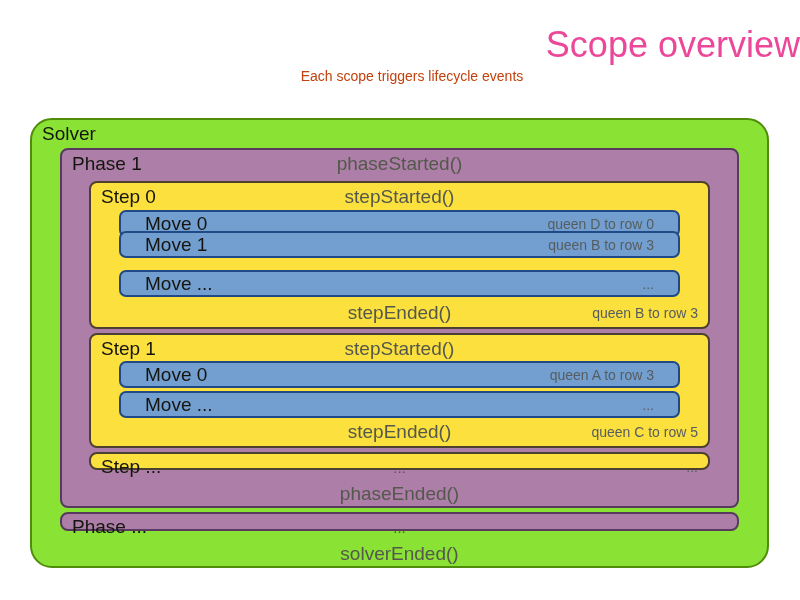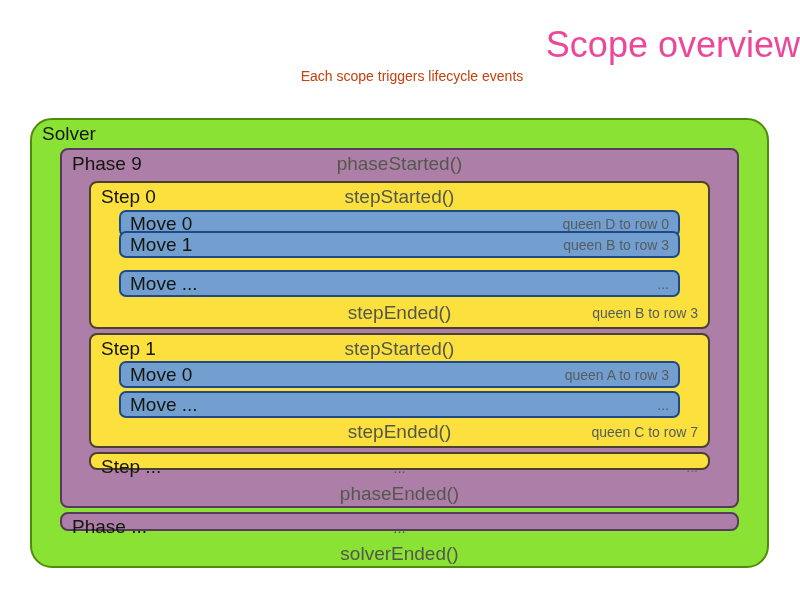--- a/index.html
+++ b/index.html
@@ -20,21 +20,21 @@
   .phase-more{left:28px;top:392px;width:679px;height:19px}
 
   .stepbox{background:var(--step_fill);border-color:var(--step_border);border-radius:8px}
   .step0{left:27px;top:31px;width:621px;height:148px}
   .step1{left:27px;top:183px;width:621px;height:115px}
   .step-more{left:27px;top:302px;width:621px;height:18px}
 
   .movebox{
     background:var(--move_fill);border-color:var(--move_border);border-radius:7px;
     left:28px;width:561px;height:27px;display:flex;align-items:center;
-    justify-content:space-between;padding:0 9px;
+    justify-content:space-between;padding:0 24px;
   }
   .m0{top:27px}.m1{top:48px}.m2{top:87px}
   .s1m0{top:26px}.s1m1{top:56px}
 
   .lbl{position:absolute;left:10px;top:2px;font-size:19px;line-height:24px;color:var(--label_text);white-space:nowrap}
   .evt{position:absolute;left:0;top:2px;width:100%;text-align:center;font-size:19px;line-height:24px;color:var(--event_text);white-space:nowrap}
   .note{font-size:14px;color:var(--note_text);white-space:nowrap}
   .rnote{position:absolute;right:10px}
   .row-lbl{font-size:19px;color:var(--label_text);white-space:nowrap}
 
@@ -51,21 +51,21 @@
 </head>
 <body>
 
 <div class="title">Scope overview</div>
 <div class="subtitle">Each scope triggers lifecycle events</div>
 
 <div class="box solver">
   <span class="lbl">Solver</span>
 
   <div class="box phasebox phase0">
-    <span class="lbl">Phase 9</span>
+    <span class="lbl">Phase 1</span>
     <span class="evt">phaseStarted()</span>
 
     <div class="box stepbox step0">
       <span class="lbl">Step 0</span>
       <span class="evt">stepStarted()</span>
 
       <div class="box movebox m0">
         <span class="row-lbl">Move 0</span>
         <span class="note">queen D to row 0</span>
       </div>
@@ -89,21 +89,21 @@
       <div class="box movebox s1m0">
         <span class="row-lbl">Move 0</span>
         <span class="note">queen A to row 3</span>
       </div>
       <div class="box movebox s1m1">
         <span class="row-lbl">Move ...</span>
         <span class="note">...</span>
       </div>
 
       <span class="evt s1-foot-evt">stepEnded()</span>
-      <span class="note rnote s1-foot-note">queen C to row 7</span>
+      <span class="note rnote s1-foot-note">queen C to row 5</span>
     </div>
 
     <div class="box stepbox step-more">
       <span class="lbl more-lbl">Step ...</span>
       <span class="evt more-center">...</span>
       <span class="note rnote more-right">...</span>
     </div>
 
     <span class="evt p0-end-evt">phaseEnded()</span>
   </div>

